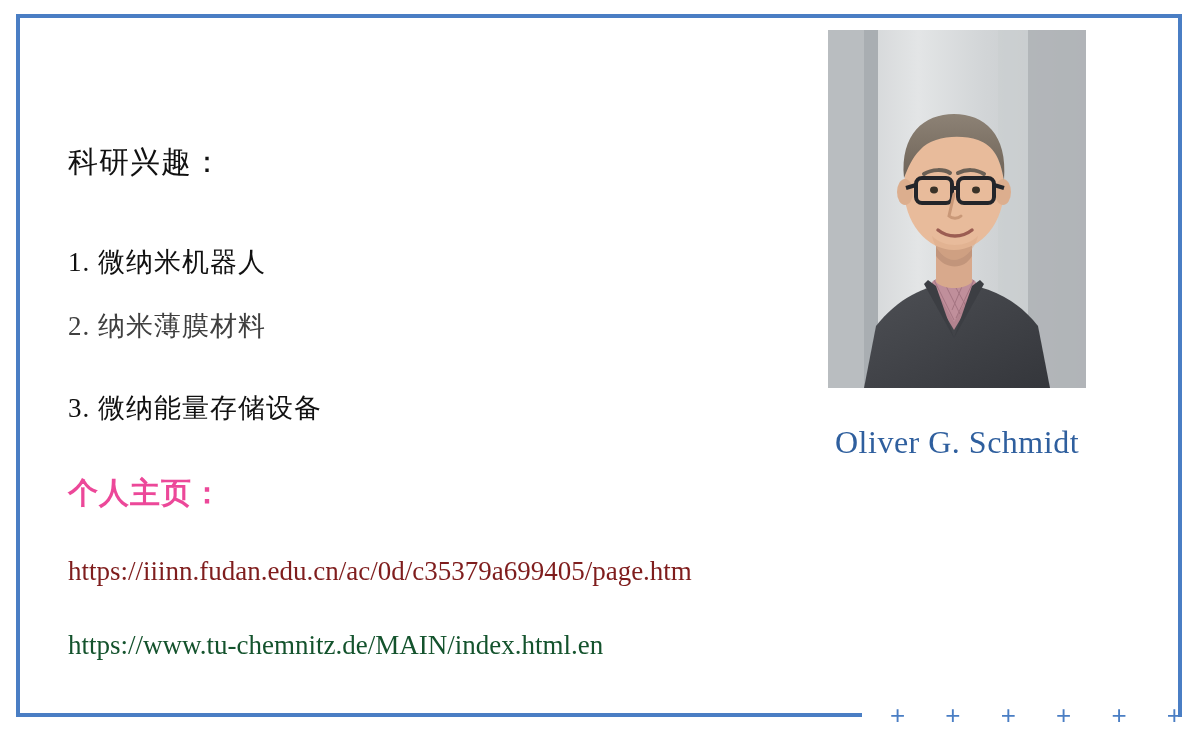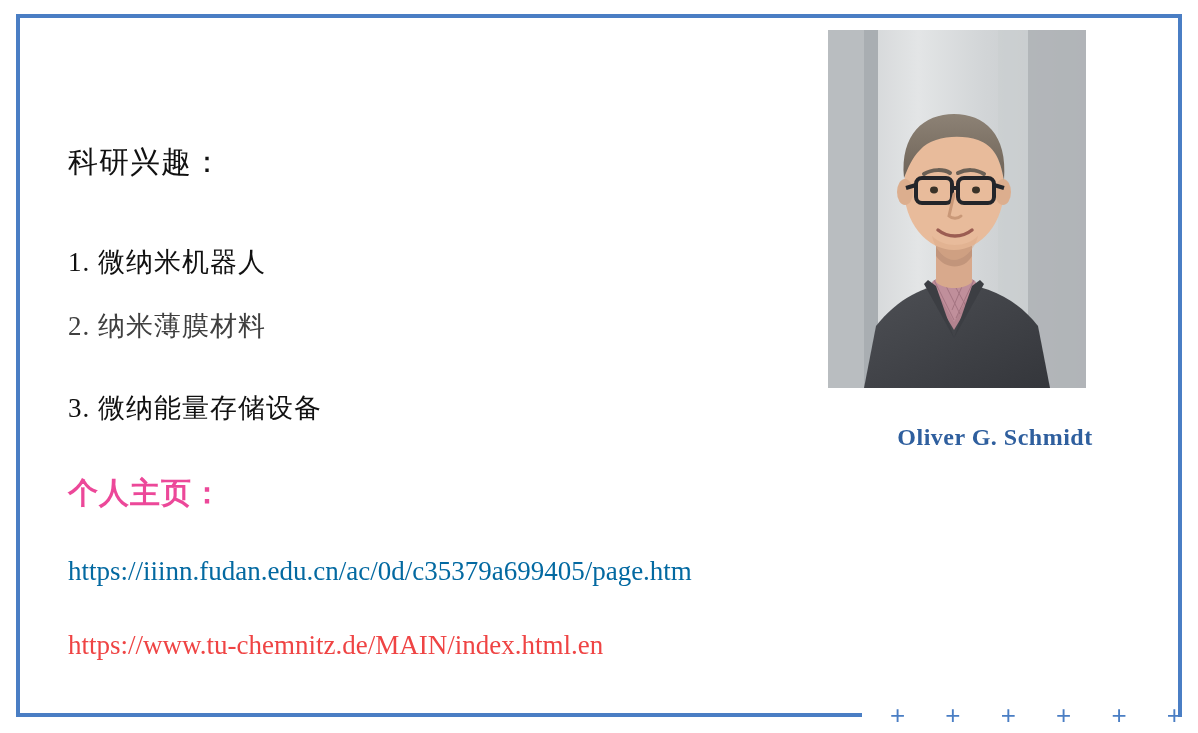--- a/index.html
+++ b/index.html
@@ -121,54 +121,53 @@
     font-size: 30px;
     font-weight: bold;
     color: #ec4899;
     letter-spacing: 1px;
   }
   .link1 {
     position: absolute;
     left: 68px;
     top: 556px;
     font-size: 27px;
-    color: #0369a1;
+    color: #7f1d1d;
     text-decoration: none;
   }
   .link2 {
     position: absolute;
     left: 68px;
     top: 630px;
     font-size: 27px;
-    color: #ef4444;
+    color: #14532d;
     text-decoration: none;
   }
 
   
   .portrait {
     position: absolute;
     left: 828px;
     top: 30px;
     width: 258px;
     height: 358px;
     overflow: hidden;
     background: #d7d9da;
   }
   .portrait svg { display: block; }
 
   .person-name {
     position: absolute;
-    left: 828px;
+    left: 790px;
     top: 424px;
     width: 334px;
     text-align: center;
-    font-size: 24px;
+    font-size: 32px;
     color: #2f5f9e;
     letter-spacing: 0.5px;
-    font-weight: bold;
   }
 </style>
 </head>
 <body>
 
 <div class="slide">
 
   <div class="frame-top"></div>
   <div class="frame-left"></div>
   <div class="frame-right"></div>

